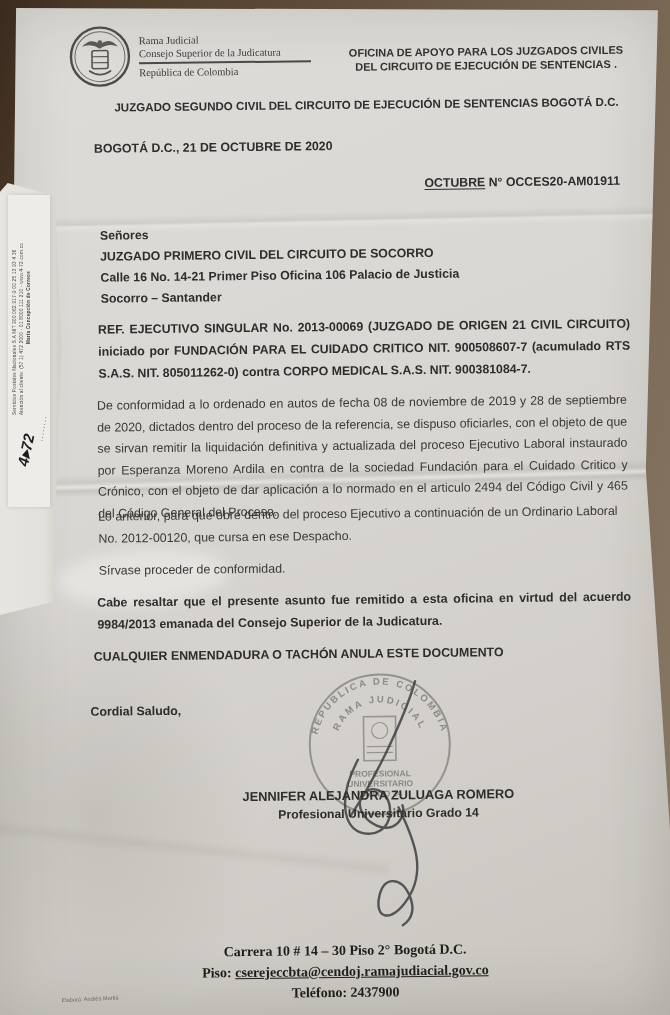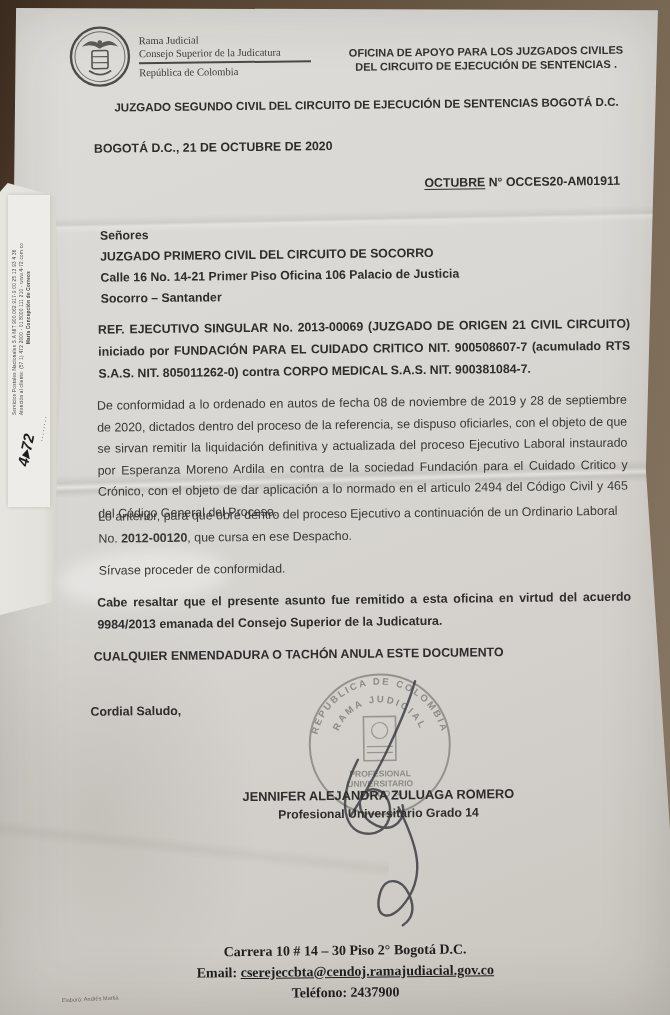--- a/index.html
+++ b/index.html
@@ -32,21 +32,21 @@
                  transform:rotate(-90deg);transform-origin:0 0;
                  font-size:4.6px;line-height:7px;letter-spacing:.3px;color:#3f3e3c;white-space:nowrap;}
   .sticker-lines .b3{font-weight:bold;text-align:center;}
   .postal-brand{position:absolute;left:10px;top:258px;transform:rotate(-78deg);
                 font-weight:bold;font-style:italic;font-size:15px;color:#1c1c1c;letter-spacing:0;}
   .perf{position:absolute;left:30px;top:242px;transform:rotate(-80deg);font-size:7px;color:#2a2a2a;letter-spacing:1px;}
   
   .content{position:absolute;inset:0;z-index:4;transform:rotate(-0.65deg);transform-origin:335px 500px;
            color:#2e2d2b;}
   .abs{position:absolute;}
-  .bold{font-weight:bold;}
+  .bold{font-weight:normal;}
   .u{text-decoration:underline;text-underline-offset:2px;}
   
   .logo-emblem{left:74px;top:22px;width:62px;height:64px;}
   .logo-text{left:144px;top:33px;width:210px;font-family:"Liberation Serif",serif;
              font-size:10.5px;line-height:12.5px;color:#3b3a38;}
   .logo-divider{width:172px;height:2px;background:#4a4947;margin:2px 0 3px 0;}
   .office{left:330px;top:46px;width:322px;text-align:center;font-weight:bold;
           font-size:11px;line-height:14px;color:#333230;}
   .court-title{left:88px;top:98px;width:566px;text-align:center;font-weight:bold;font-size:11.6px;color:#2f2e2c;}
   
@@ -166,19 +166,19 @@
       </g>
     </svg>
 
     <div class="abs signer">
       <div>JENNIFER ALEJANDRA ZULUAGA ROMERO</div>
       <div class="title">Profesional Universitario Grado 14</div>
     </div>
 
     <div class="abs footer">
       <div>Carrera 10 # 14 – 30 Piso 2° Bogotá D.C.</div>
-      <div><span>Email: </span><span class="email-link">cserejeccbta@cendoj.ramajudiacial.gov.co</span></div>
+      <div><span>Piso: </span><span class="email-link">cserejeccbta@cendoj.ramajudiacial.gov.co</span></div>
       <div>Teléfono: 2437900</div>
     </div>
     <div class="abs prepared">Elaboró: Andrés Martiá</div>
 
   </div>
 </div>
 
 </body></html>

